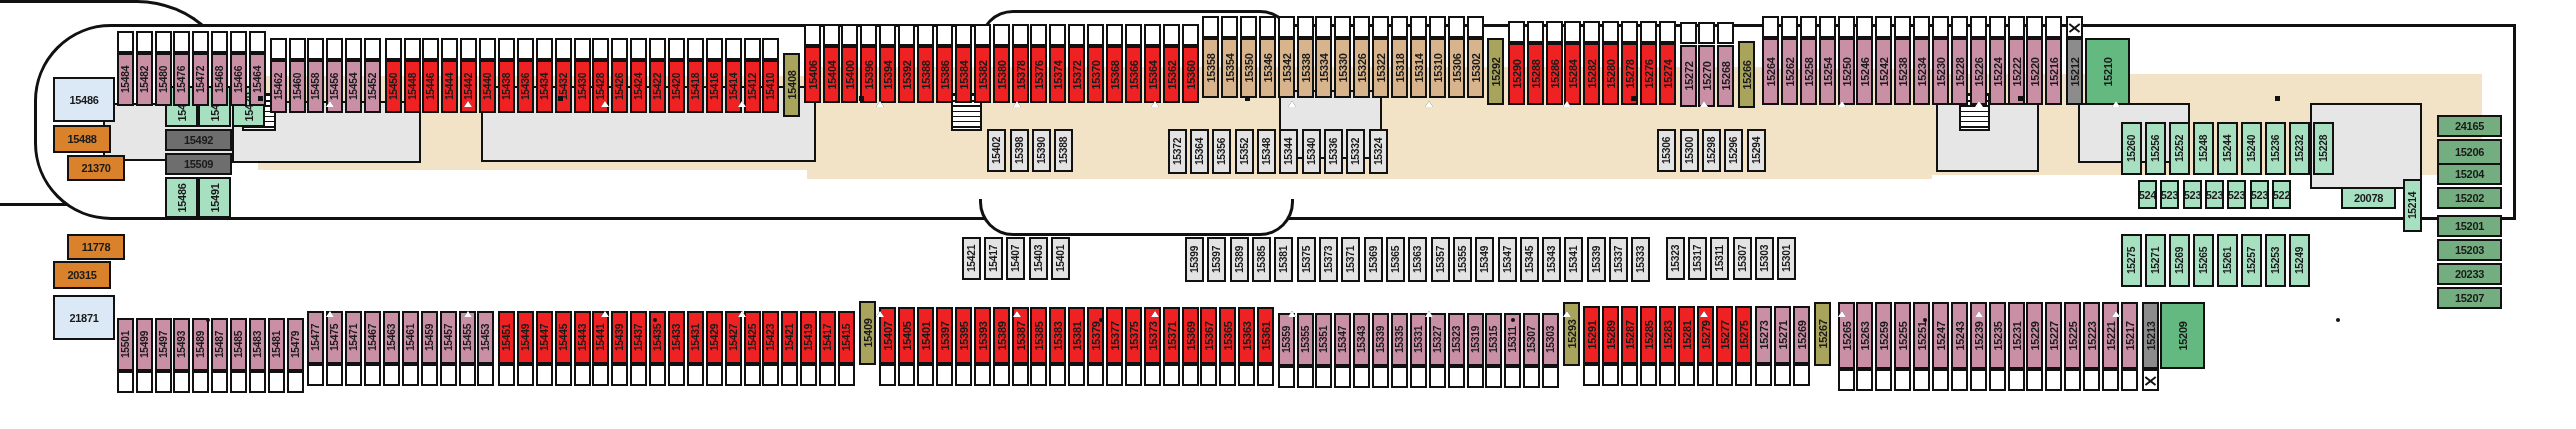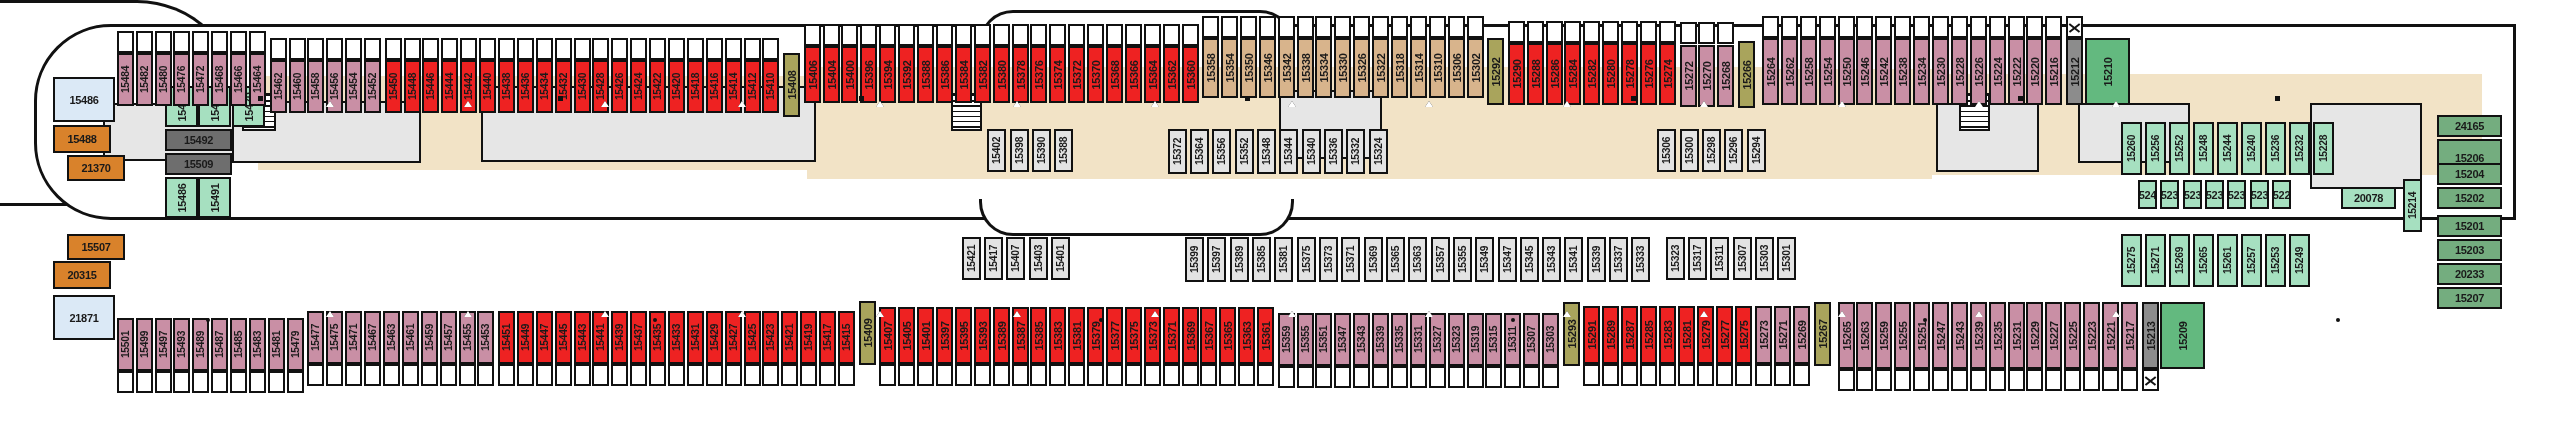--- a/index.html
+++ b/index.html
@@ -80,21 +80,21 @@
   <div class="cab c-blue" style="left:53px;top:77px;width:62px;height:45px;">
     <span>15486</span>
   </div>
   <div class="cab c-orange" style="left:53px;top:125px;width:58px;height:27.5px;">
     <span>15488</span>
   </div>
   <div class="cab c-orange" style="left:67px;top:155px;width:58px;height:26px;">
     <span>21370</span>
   </div>
   <div class="cab c-orange" style="left:67px;top:234px;width:58px;height:26px;">
-    <span>15507</span>
+    <span>11778</span>
   </div>
   <div class="cab c-orange" style="left:53px;top:261px;width:58px;height:27.5px;">
     <span>20315</span>
   </div>
   <div class="cab c-blue" style="left:53px;top:295px;width:62px;height:45px;">
     <span>21871</span>
   </div>
 
   <div class="cab c-green v" style="left:165px;top:86px;width:33px;height:41px;">
     <span>15478</span>
@@ -1186,21 +1186,21 @@
       </div>
       <div class="cab c-green" style="left: 2341px; top: 187px; width: 55px; height: 22px;">
         <span>20078</span>
       </div>
       <div class="cab c-green v" style="left: 2403px; top: 179px; width: 19px; height: 53px;">
         <span style="font-size: 10.3px;">15214</span>
       </div>
       <div class="cab c-dgreen" style="left: 2437px; top: 115px; width: 65px; height: 22px;">
         <span>24165</span>
       </div>
-      <div class="cab c-dgreen" style="left: 2437px; top: 139px; width: 65px; height: 38px;">
+      <div class="cab c-dgreen" style="left: 2437px; top: 139px; width: 65px; height: 26px;">
         <span>15206</span>
       </div>
       <div class="cab c-dgreen" style="left: 2437px; top: 163px; width: 65px; height: 22px;">
         <span>15204</span>
       </div>
       <div class="cab c-dgreen" style="left: 2437px; top: 187px; width: 65px; height: 22px;">
         <span>15202</span>
       </div>
       <div class="cab c-dgreen" style="left: 2437px; top: 215px; width: 65px; height: 22px;">
         <span>15201</span>

